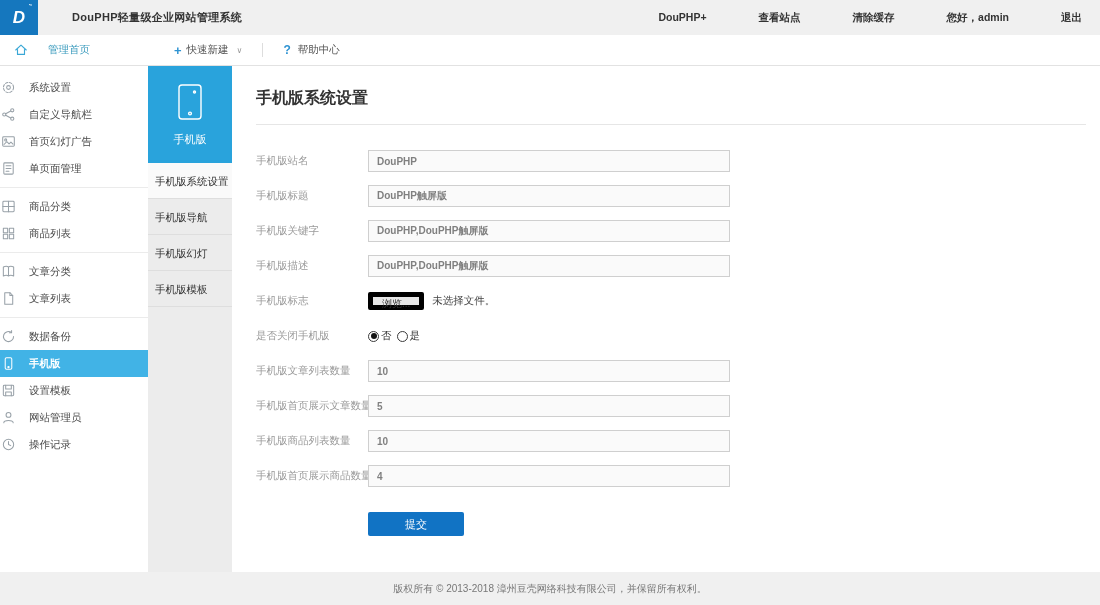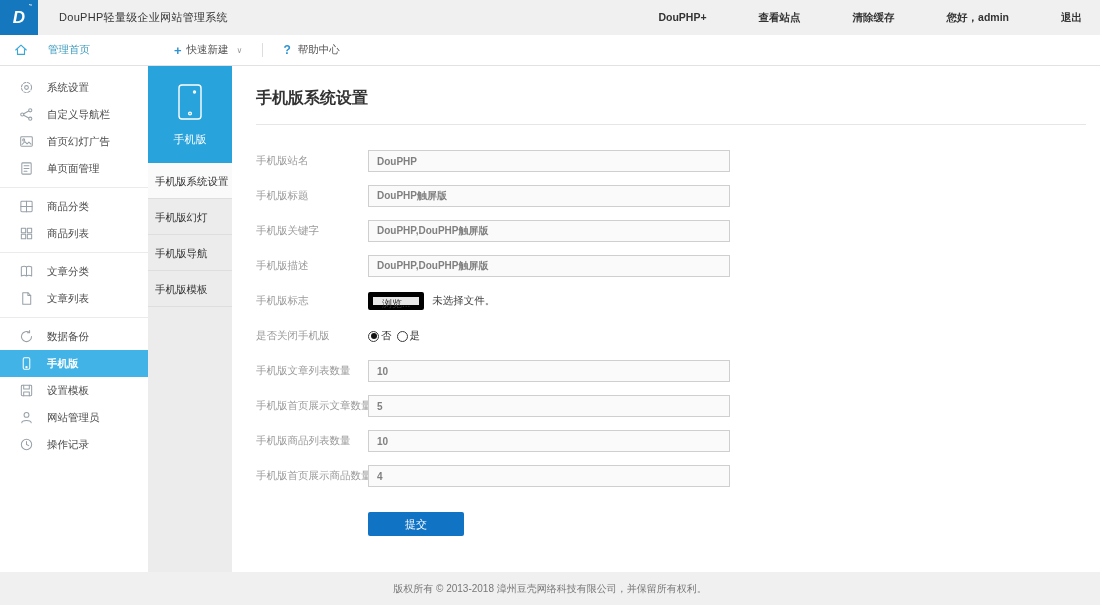--- a/index.html
+++ b/index.html
@@ -5,40 +5,40 @@
   * { margin:0; padding:0; box-sizing:border-box; }
   html,body { width:1100px; height:605px; }
   body { font-family:"Liberation Sans","DejaVu Sans",sans-serif; background:#fff; overflow:hidden; }
 
   
   .topbar { height:35px; background:#f0f0f0; display:flex; align-items:center; }
   .logo { width:38px; height:35px; background:#1577be; color:#fff; position:relative;
           display:flex; align-items:center; justify-content:center; cursor:pointer; }
   .logo-d { font-size:17px; font-weight:bold; font-style:italic; }
   .logo-rays { position:absolute; top:3px; right:6px; font-size:9px; color:#fff; }
-  .topbar-title { margin-left:21px; font-size:11px; font-weight:normal; color:#333; letter-spacing:.3px; }
+  .topbar-title { margin-left:34px; font-size:11px; font-weight:bold; color:#333; letter-spacing:.3px; }
   .topbar-links { margin-left:auto; display:flex; gap:52px; margin-right:18px; }
   .topbar-link { font-size:10.5px; font-weight:bold; color:#333; cursor:pointer; white-space:nowrap; }
 
   
   .navbar { height:31px; background:#fff; border-bottom:1px solid #e2e2e2; display:flex; align-items:center; font-size:10.5px; }
   .nav-home { display:flex; align-items:center; gap:20px; margin-left:14px; color:#3d9cbe; cursor:pointer; }
   .nav-new { display:flex; align-items:center; gap:5px; margin-left:84px; color:#555; cursor:pointer; }
   .plus-ic { color:#2e93d2; font-size:13px; font-weight:bold; line-height:1; }
   .caret-ic { color:#999; font-size:8px; margin-left:3px; }
   .nav-divider { width:1px; height:14px; background:#ddd; margin:0 20px; }
   .nav-help { display:flex; align-items:center; gap:7px; color:#555; cursor:pointer; }
   .qmark-ic { color:#2e93d2; font-weight:bold; font-size:12px; }
 
   
   .page-body { display:flex; height:506px; }
 
   
   .sidebar { width:148px; background:#fff; padding-top:8px; flex-shrink:0; }
-  .side-item { height:27px; display:flex; align-items:center; padding-left:19px; gap:13px;
+  .side-item { height:27px; display:flex; align-items:center; padding-left:1px; gap:13px;
                font-size:10.5px; color:#4a4a4a; cursor:pointer; }
   .side-item svg { stroke:#98a1a8; flex-shrink:0; }
   .side-item.active { background:#41b3e6; color:#fff; font-weight:bold; }
   .side-item.active svg { stroke:#fff; }
   .side-divider { height:1px; background:#ebebeb; margin:5px 0; }
 
   
   .submenu { width:84px; background:#ececec; flex-shrink:0; }
   .tile { height:97px; background:#29a3dc; color:#fff; display:flex; flex-direction:column;
           align-items:center; justify-content:center; gap:11px; cursor:pointer; }
@@ -221,22 +221,22 @@
   <aside class="submenu">
     <div class="tile">
       <svg width="26" height="38" viewBox="0 0 26 38">
         <rect x="2" y="2" width="22" height="34" rx="3"></rect>
           <circle cx="13" cy="30.5" r="1.4"></circle>
           <circle cx="17.5" cy="9" r="1"></circle>
       </svg>
       <span class="tile-label">手机版</span>
     </div>
     <div class="sub-item active">手机版系统设置</div>
+    <div class="sub-item">手机版导航</div>
     <div class="sub-item">手机版幻灯</div>
-    <div class="sub-item">手机版导航</div>
     <div class="sub-item">手机版模板</div>
   </aside>
 
   <main class="main">
     <h1 class="main-title">手机版系统设置</h1>
     <div class="main-divider"></div>
 
     <div class="form-row">
       <span class="form-label">手机版站名</span>
       <input class="form-input" type="text" value="DouPHP" style="">

